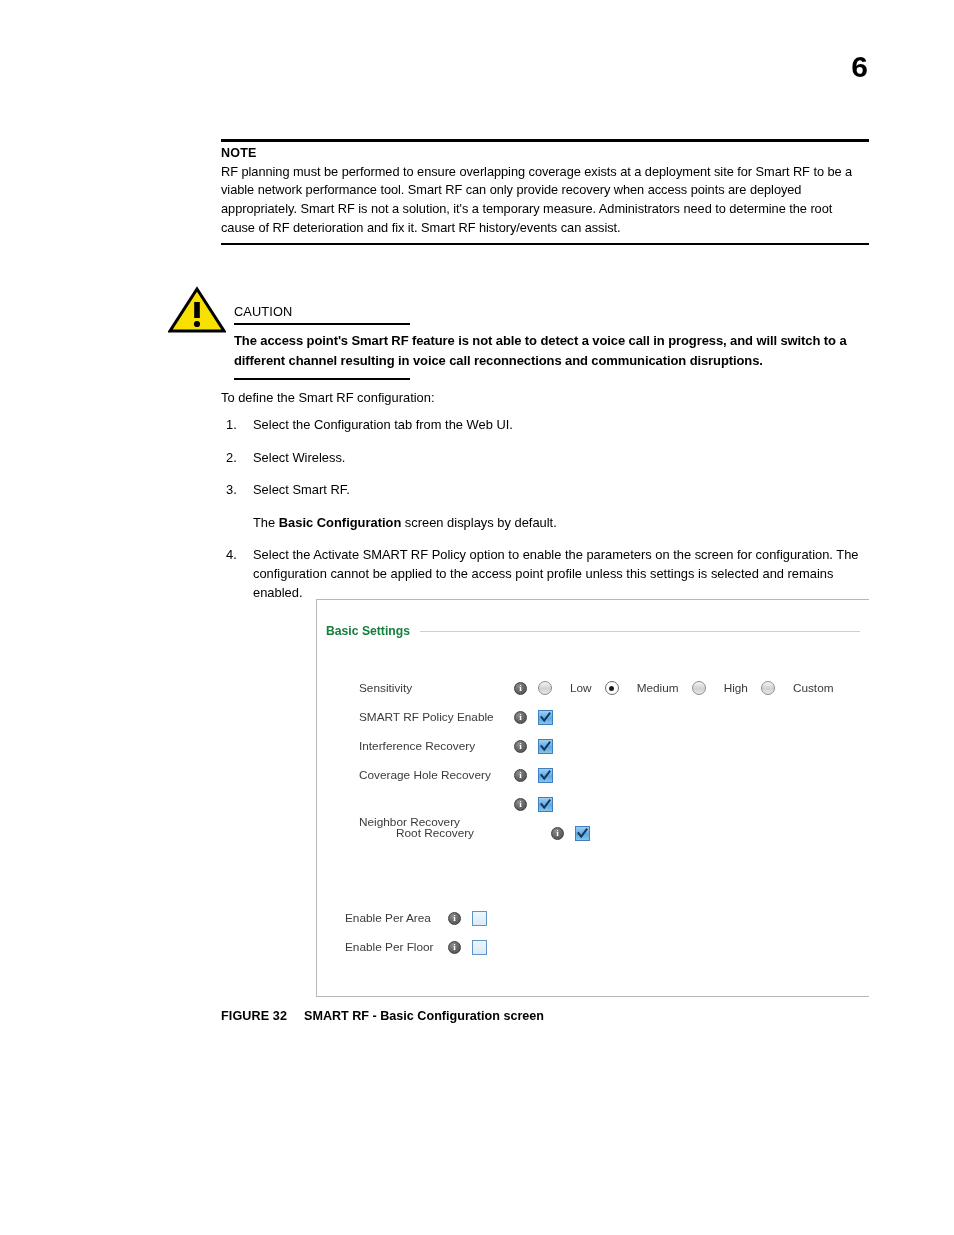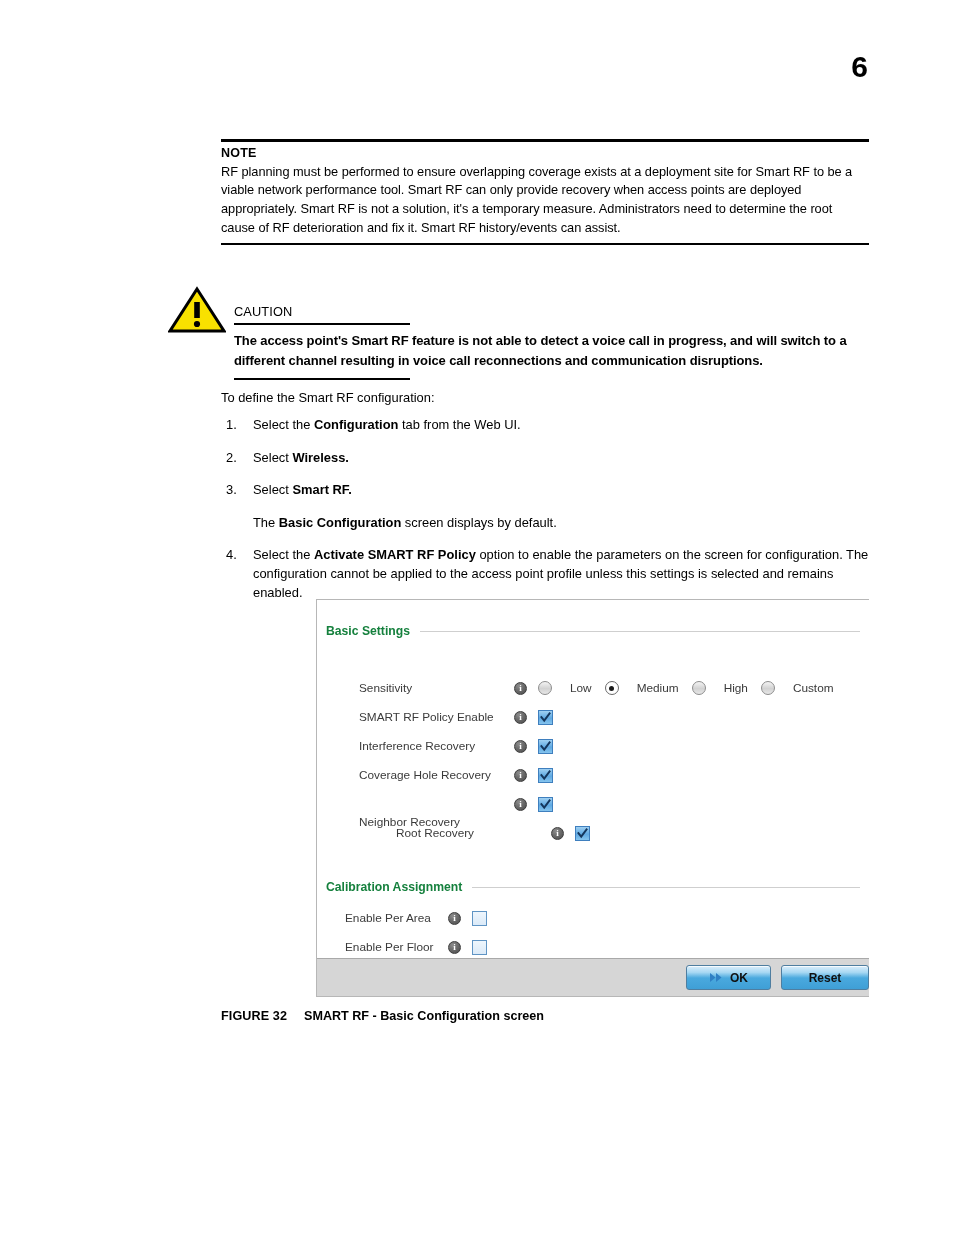--- a/index.html
+++ b/index.html
@@ -129,21 +129,21 @@
     margin-bottom: 14px;
     font-size: 12.9px;
     line-height: 18.6px;
   }
   .step .num {
     position: absolute;
     left: 5px;
     top: 0;
     font-size: 12.9px;
   }
-  .step b { font-weight: bold; }
+  .step b { font-weight: normal; }
   .substep {
     position: relative;
     padding-left: 32px;
     margin-bottom: 14px;
     font-size: 12.9px;
     line-height: 18.6px;
   }
 
   
   .ui-panel {
@@ -447,53 +447,35 @@
             <span class="row-label" style="width: 155px;">Root Recovery</span>
             <span class="info-icon">i</span>
             <span class="cbox checked" style="margin-left: 11px;">
               <svg class="tick" viewBox="0 0 11 11" xmlns="http://www.w3.org/2000/svg">
                 <path d="M1.4 5.2 L4.2 8.6 L9.6 1.4" fill="none" stroke="#14365c" stroke-width="1.9" stroke-linecap="square"></path>
               </svg>
             </span>
           </div>
         </div>
 
-      <div class="section-head sec-calib">
-        <span class="title">Calibration Assignment</span>
-        <span class="line"></span>
-      </div>
 
       <div id="calib-rows">
           <div class="form-row" style="top: 308px; left: 28px;">
             <span class="row-label" style="width: 103px;">Enable Per Area</span>
             <span class="info-icon">i</span>
             <span class="cbox" style="margin-left: 11px;"></span>
           </div>
           <div class="form-row" style="top: 337px; left: 28px;">
             <span class="row-label" style="width: 103px;">Enable Per Floor</span>
             <span class="info-icon">i</span>
             <span class="cbox" style="margin-left: 11px;"></span>
           </div>
         </div>
 
     </div>
 
-    <div class="ui-footer">
-      <div class="btn">
-        <span class="chev">
-          <svg width="15" height="11" viewBox="0 0 15 11" xmlns="http://www.w3.org/2000/svg">
-            <polygon points="1,1 6.5,5.5 1,10" fill="#2f7fc4"></polygon>
-            <polygon points="7,1 12.5,5.5 7,10" fill="#2f7fc4"></polygon>
-          </svg>
-        </span>
-        <span>OK</span>
-      </div>
-      <div class="btn" style="min-width:88px;">
-        <span>Reset</span>
-      </div>
-    </div>
   </div>
 
   <div class="figure-caption">
     <span class="fignum">FIGURE 32</span><span class="figtext">SMART RF - Basic Configuration screen</span>
   </div>
 
 </div>
 
 </body></html>

